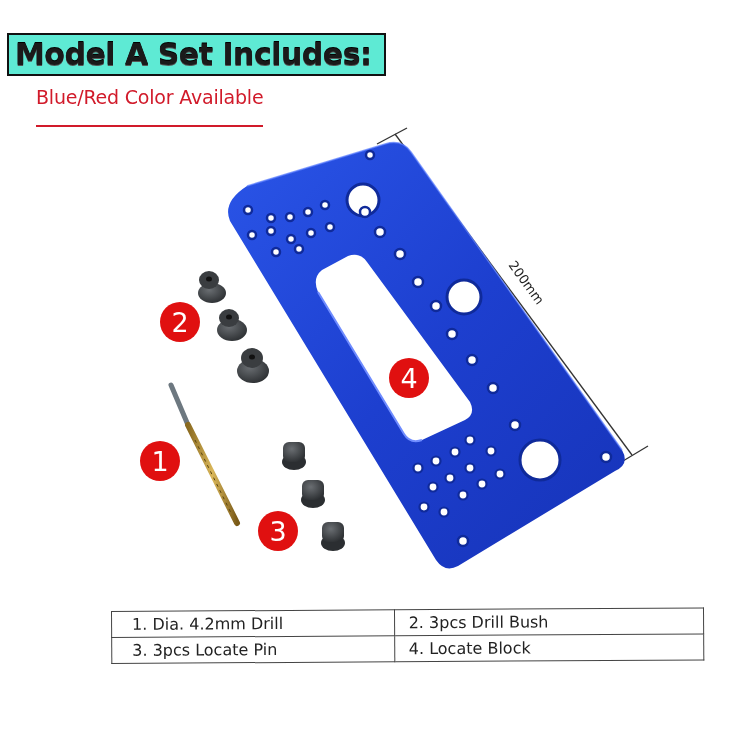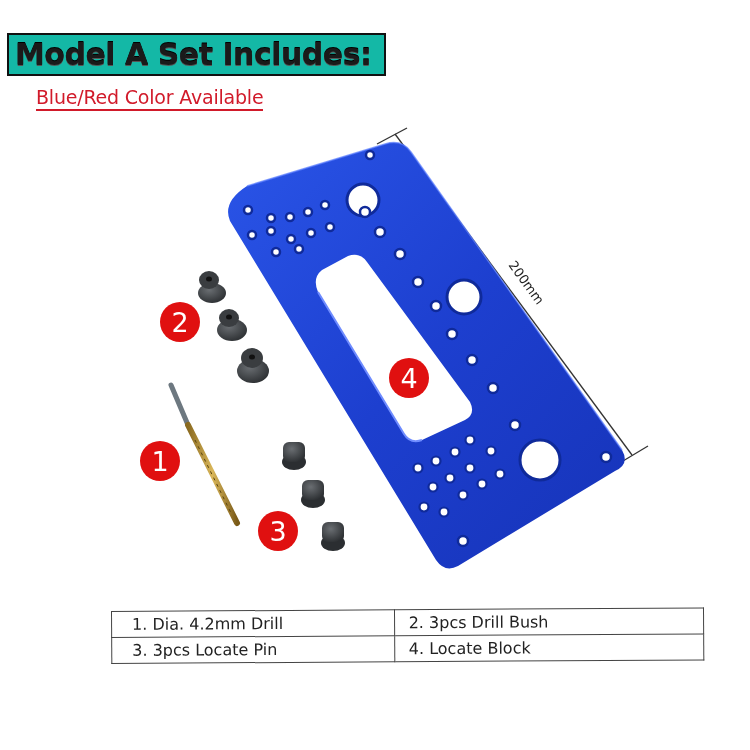--- a/index.html
+++ b/index.html
@@ -1,28 +1,28 @@
 <!DOCTYPE html>
 <html><head>
 <meta charset="utf-8">
 <style>
   html, body { margin:0; padding:0; background:#ffffff; }
   body { width:750px; height:750px; position:relative; overflow:hidden; font-family:"DejaVu Sans", sans-serif; }
   .title-box {
     position:absolute; left:7px; top:33px; width:379px; height:43px;
-    border:2px solid #111; box-sizing:border-box; background:#14b8a6;
+    border:2px solid #111; box-sizing:border-box; background:#5eead4;
   }
   .title-text {
     position:absolute; left:6px; top:2px; font-family:"DejaVu Sans", sans-serif; font-weight:bold;
     font-size:30px; color:#1a1a1a; letter-spacing:-0.5px; white-space:nowrap;
     text-shadow: 0 1px 0 #555, 0 -1px 0 #000;
   }
   .subtitle {
     position:absolute; left:36px; top:86px; font-family:"DejaVu Sans", sans-serif;
-    font-size:19px; color:#d11a2a; border-bottom:2px solid #d11a2a; padding-bottom:0px; line-height:23px;
+    font-size:19px; color:#d11a2a; border-bottom:2px solid #d11a2a; padding-bottom:16px; line-height:23px;
     white-space:nowrap; letter-spacing:-0.2px;
   }
   .product-svg { position:absolute; left:0; top:0; }
   .parts-table {
     position:absolute; left:111px; top:611px; width:593px; border-collapse:collapse;
     font-family:"DejaVu Sans", sans-serif; font-size:16px; color:#222;
     transform: rotate(-0.35deg); transform-origin: left top;
   }
   .parts-table td {
     border:1px solid #444; height:26px; padding:0 0 0 20px; white-space:nowrap; box-sizing:border-box;

